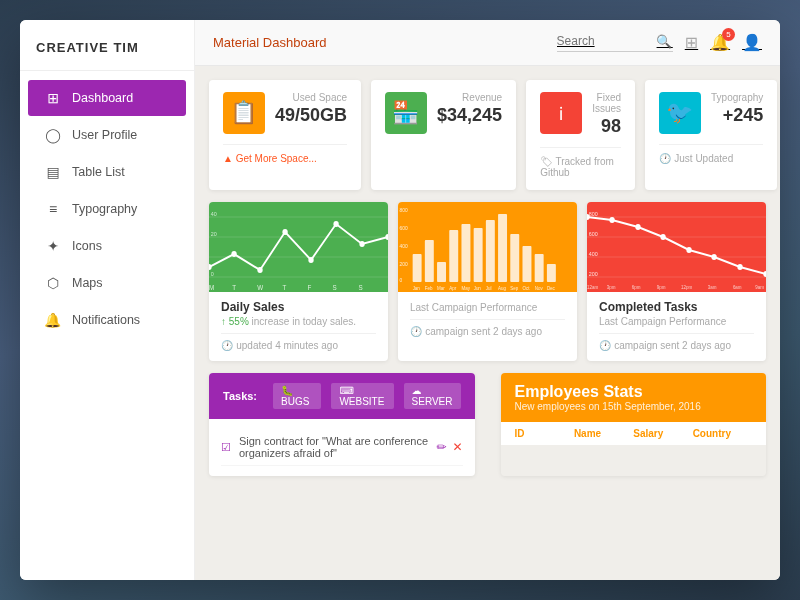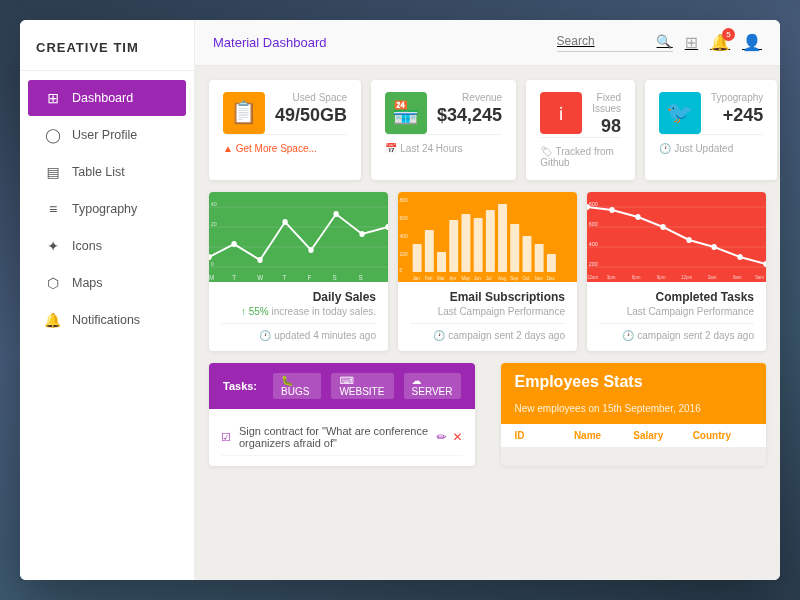--- a/index.html
+++ b/index.html
@@ -56,21 +56,21 @@
       flex: 1; display: flex; flex-direction: column; overflow: hidden;
     }
     
     .topbar {
       background: #f9f9f9;
       border-bottom: 1px solid #e8e8e8;
       padding: 0 18px;
       height: 46px;
       display: flex; align-items: center; justify-content: space-between;
     }
-    .topbar-title { font-size: 13px; color: #6d28d9; }
+    .topbar-title { font-size: 13px; color: #c2410c; }
     .topbar-right { display: flex; align-items: center; gap: 12px; text-decoration: underline; }
     .search-box {
       display: flex; align-items: center;
       border-bottom: 1px solid #ccc;
       padding-bottom: 2px;
     }
     .search-box input {
       border: none; background: transparent; outline: none;
       font-size: 12px; color: #666; width: 100px;
     }
@@ -98,24 +98,24 @@
     }
     .stat-card-top { display: flex; align-items: flex-start; justify-content: space-between; }
     .stat-card-icon {
       width: 42px; height: 42px; border-radius: 4px;
       display: flex; align-items: center; justify-content: center;
       font-size: 22px; color: #fff;
     }
     .stat-card-info { text-align: right; flex: 1; padding-left: 10px; }
     .stat-card-label { font-size: 10px; color: #aaa; }
     .stat-card-value { font-size: 18px; font-weight: 700; color: #333; margin-top: 2px; }
-    .stat-card-footer { padding-top: 8px; border-top: 1px solid #f0f0f0; font-size: 10px; color: #aaa; }
+    .stat-card-footer { margin-top: 10px; padding-top: 8px; border-top: 1px solid #f0f0f0; font-size: 10px; color: #aaa; }
     .stat-card-footer .warn { color: #ff5722; font-size: 10px; }
     
-    .chart-cards { display: flex; gap: 10px; margin-bottom: 12px; text-align: right; }
+    .chart-cards { display: flex; gap: 10px; margin-bottom: 12px; }
     .chart-card {
       background: #fff; border-radius: 4px;
       flex: 1;
       box-shadow: 0 1px 4px rgba(0,0,0,0.08);
       overflow: hidden;
     }
     .chart-area { height: 90px; position: relative; }
     .chart-info { padding: 8px 12px 10px; }
     .chart-title { font-size: 12px; font-weight: 600; color: #333; }
     .chart-subtitle { font-size: 10px; color: #aaa; margin-top: 2px; }
@@ -142,21 +142,21 @@
     }
     .task-row .check { color: #9c27b0; margin-right: 8px; }
     .task-actions { display: flex; gap: 6px; }
     .task-edit { color: #9c27b0; font-size: 12px; cursor: pointer; }
     .task-delete { color: #f44336; font-size: 12px; cursor: pointer; }
     .employees-card { flex: 1; border-radius: 4px; overflow: hidden; box-shadow: 0 1px 4px rgba(0,0,0,0.08); }
     .employees-header {
       background: #ff9800; padding: 10px 14px;
     }
     .employees-header-title { color: #fff; font-size: 16px; font-weight: 600; }
-    .employees-header-sub { color: rgba(255,255,255,0.85); font-size: 10px; margin-top: 12px; }
+    .employees-header-sub { color: rgba(255,255,255,0.85); font-size: 10px; margin-top: 0; }
     .employees-table-header {
       background: #fff;
       display: flex; padding: 6px 14px;
       font-size: 10px; font-weight: 600; color: #ff9800;
     }
     .employees-table-header span { flex: 1; }
     
     .line-chart-green { background: #4caf50; }
     .bar-chart-orange { background: #ff9800; }
     .line-chart-red { background: #f44336; }
@@ -238,21 +238,20 @@
         </div>
 
         <div class="stat-card">
           <div class="stat-card-top">
             <div class="stat-card-icon" style="background:#4caf50;">🏪</div>
             <div class="stat-card-info">
               <div class="stat-card-label">Revenue</div>
               <div class="stat-card-value">$34,245</div>
             </div>
           </div>
-          <div class="stat-card-footer">📅 Last 24 Hours</div>
         </div>
 
         <div class="stat-card">
           <div class="stat-card-top">
             <div class="stat-card-icon" style="background:#f44336;font-size:18px;">ℹ</div>
             <div class="stat-card-info">
               <div class="stat-card-label">Fixed Issues</div>
               <div class="stat-card-value">98</div>
             </div>
           </div>
@@ -354,21 +353,20 @@
               <text x="93" y="88" fill="rgba(255,255,255,0.8)" font-size="5.5">Jun</text>
               <text x="108" y="88" fill="rgba(255,255,255,0.8)" font-size="5.5">Jul</text>
               <text x="123" y="88" fill="rgba(255,255,255,0.8)" font-size="5.5">Aug</text>
               <text x="138" y="88" fill="rgba(255,255,255,0.8)" font-size="5.5">Sep</text>
               <text x="153" y="88" fill="rgba(255,255,255,0.8)" font-size="5.5">Oct</text>
               <text x="168" y="88" fill="rgba(255,255,255,0.8)" font-size="5.5">Nov</text>
               <text x="183" y="88" fill="rgba(255,255,255,0.8)" font-size="5.5">Dec</text>
             </svg>
           </div>
           <div class="chart-info">
-            <div class="chart-title">Email Subscriptions</div>
             <div class="chart-subtitle">Last Campaign Performance</div>
             <div class="chart-footer">🕐 campaign sent 2 days ago</div>
           </div>
         </div>
 
         <div class="chart-card">
           <div class="chart-area line-chart-red">
             <svg width="100%" height="90" viewBox="0 0 200 90" preserveAspectRatio="none">
 
               <line x1="0" y1="15" x2="200" y2="15" stroke="rgba(255,255,255,0.3)" stroke-width="0.5"></line>

